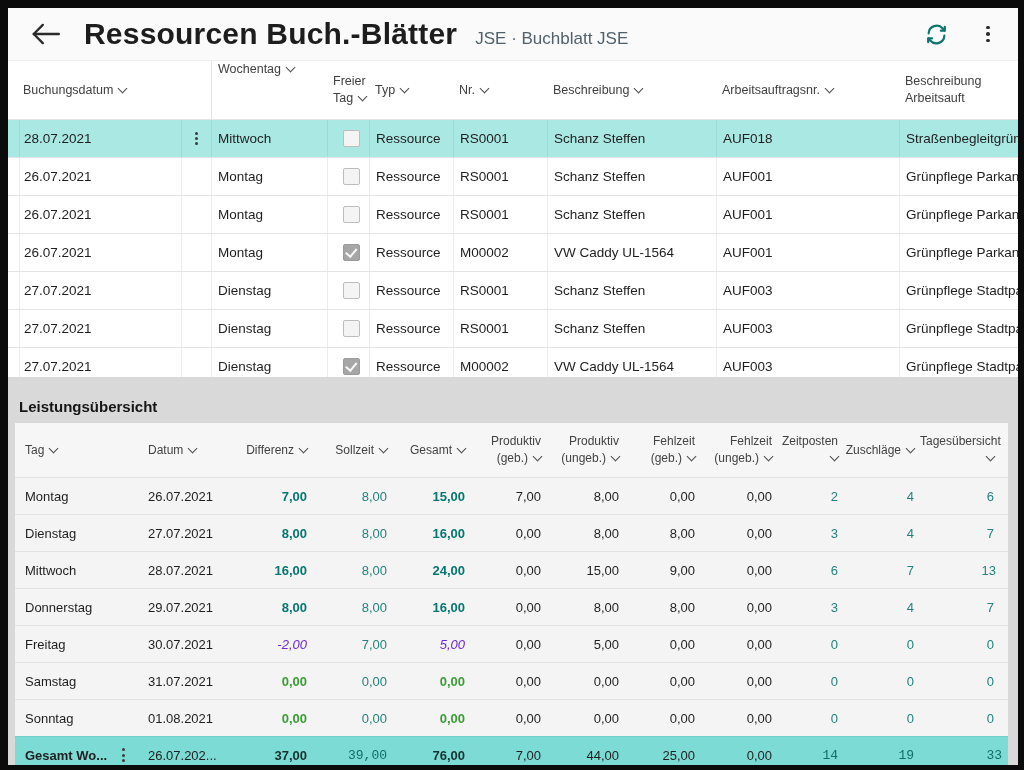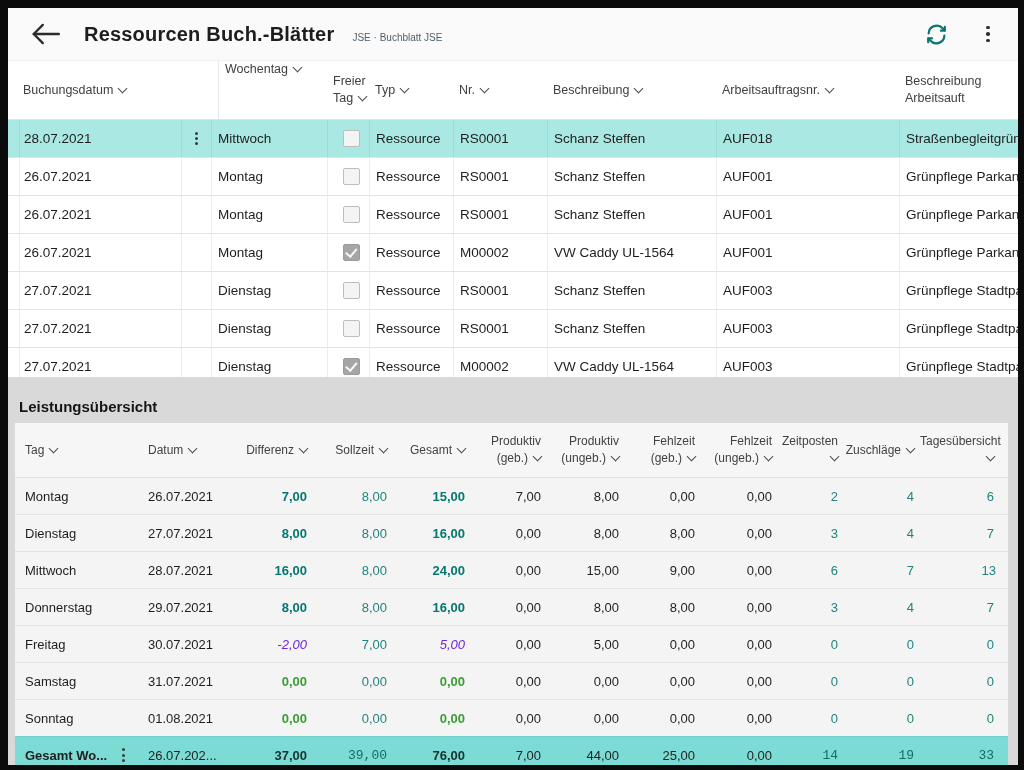--- a/index.html
+++ b/index.html
@@ -8,34 +8,34 @@
     background:#0b0b0b;
     font-family:"Liberation Sans","DejaVu Sans",sans-serif;
     -webkit-font-smoothing:antialiased;
   }
   .app{position:absolute;left:8px;top:8px;width:1010px;height:757px;background:#ffffff;overflow:hidden;}
 
   
   .appbar{height:52px;background:#fafafa;display:flex;align-items:center;border-bottom:1px solid #f0f0f0;}
   .back{margin-left:22px;display:flex;align-items:center;cursor:pointer;}
   .titlewrap{display:flex;align-items:baseline;margin-left:22px;flex:1;min-width:0;}
-  .title{font-size:20px;font-weight:700;color:#1d1d1d;letter-spacing:.2px;white-space:nowrap;}
-  .subtitle{font-size:10px;color:#50616c;margin-left:18px;white-space:nowrap;}
+  .title{font-size:30px;font-weight:700;color:#1d1d1d;letter-spacing:.2px;white-space:nowrap;}
+  .subtitle{font-size:17px;color:#50616c;margin-left:18px;white-space:nowrap;}
   .appbar-actions{display:flex;align-items:center;gap:34px;margin-right:26px;}
   .vdots{display:inline-flex;flex-direction:column;gap:3px;cursor:pointer;padding:2px;}
   .vdots i{width:3.6px;height:3.6px;border-radius:50%;background:#2e2e2e;}
   .vdots.small i{width:3px;height:3px;background:#3a3a3a;}
   .vdots.small{gap:2.4px;}
 
   
   .jgrid{display:grid;grid-template-columns:11px 162px 30px 116px 42px 84px 94px 169px 183px 1fr;}
   .jheader{height:58px;align-items:center;background:#fff;}
   .jheader .hc{font-size:12.5px;color:#404040;white-space:normal;line-height:1.35;padding-left:6px;}
   .hc-buch{grid-column:2/4;padding-left:4px !important;}
-  .hdivider{border-left:1px solid #e6e6e6;height:100%;margin-left:7px;}
+  .hdivider{border-left:1px solid #e6e6e6;height:100%;}
   .chev{display:inline-block;width:6px;height:6px;border-right:1.3px solid #4c4c4c;border-bottom:1.3px solid #4c4c4c;transform:rotate(45deg);margin-left:6px;margin-bottom:2px;}
   .jrow{height:37px;align-items:center;background:#fff;border-top:1px solid #e4e4e4;cursor:pointer;}
   .jrow:last-of-type{border-bottom:1px solid #e4e4e4;}
   .jrow .c{font-size:13.5px;color:#1e1e1e;white-space:nowrap;overflow:hidden;padding-left:6px;height:37px;display:flex;align-items:center;border-left:1px solid #ececec;}
   .jrow .c.ind{border-left:none;padding-left:0;}
   .jrow .c.date{padding-left:4px;}
   .jrow .c.menu{justify-content:center;padding-left:0;}
   .jrow.sel{background:#a9e8e3;}
   .jrow.sel .c{border-left-color:#9adcd7;}
   .link{color:#12756e;}
@@ -376,19 +376,19 @@
         <div class="c cl2">26.07.202...</div>
         <div class="c cr db">37,00</div>
         <div class="c cr t">39,00</div>
         <div class="c cr db">76,00</div>
         <div class="c cr n">7,00</div>
         <div class="c cr n">44,00</div>
         <div class="c cr n">25,00</div>
         <div class="c cr n">0,00</div>
         <div class="c cr t">14</div>
         <div class="c cr t">19</div>
-        <div class="c cr t" style="padding-right:14px;">33</div>
+        <div class="c cr t" style="padding-right:6px;">33</div>
       </div>
 
     </div>
   </div>
 
 </div>
 
 </body></html>

